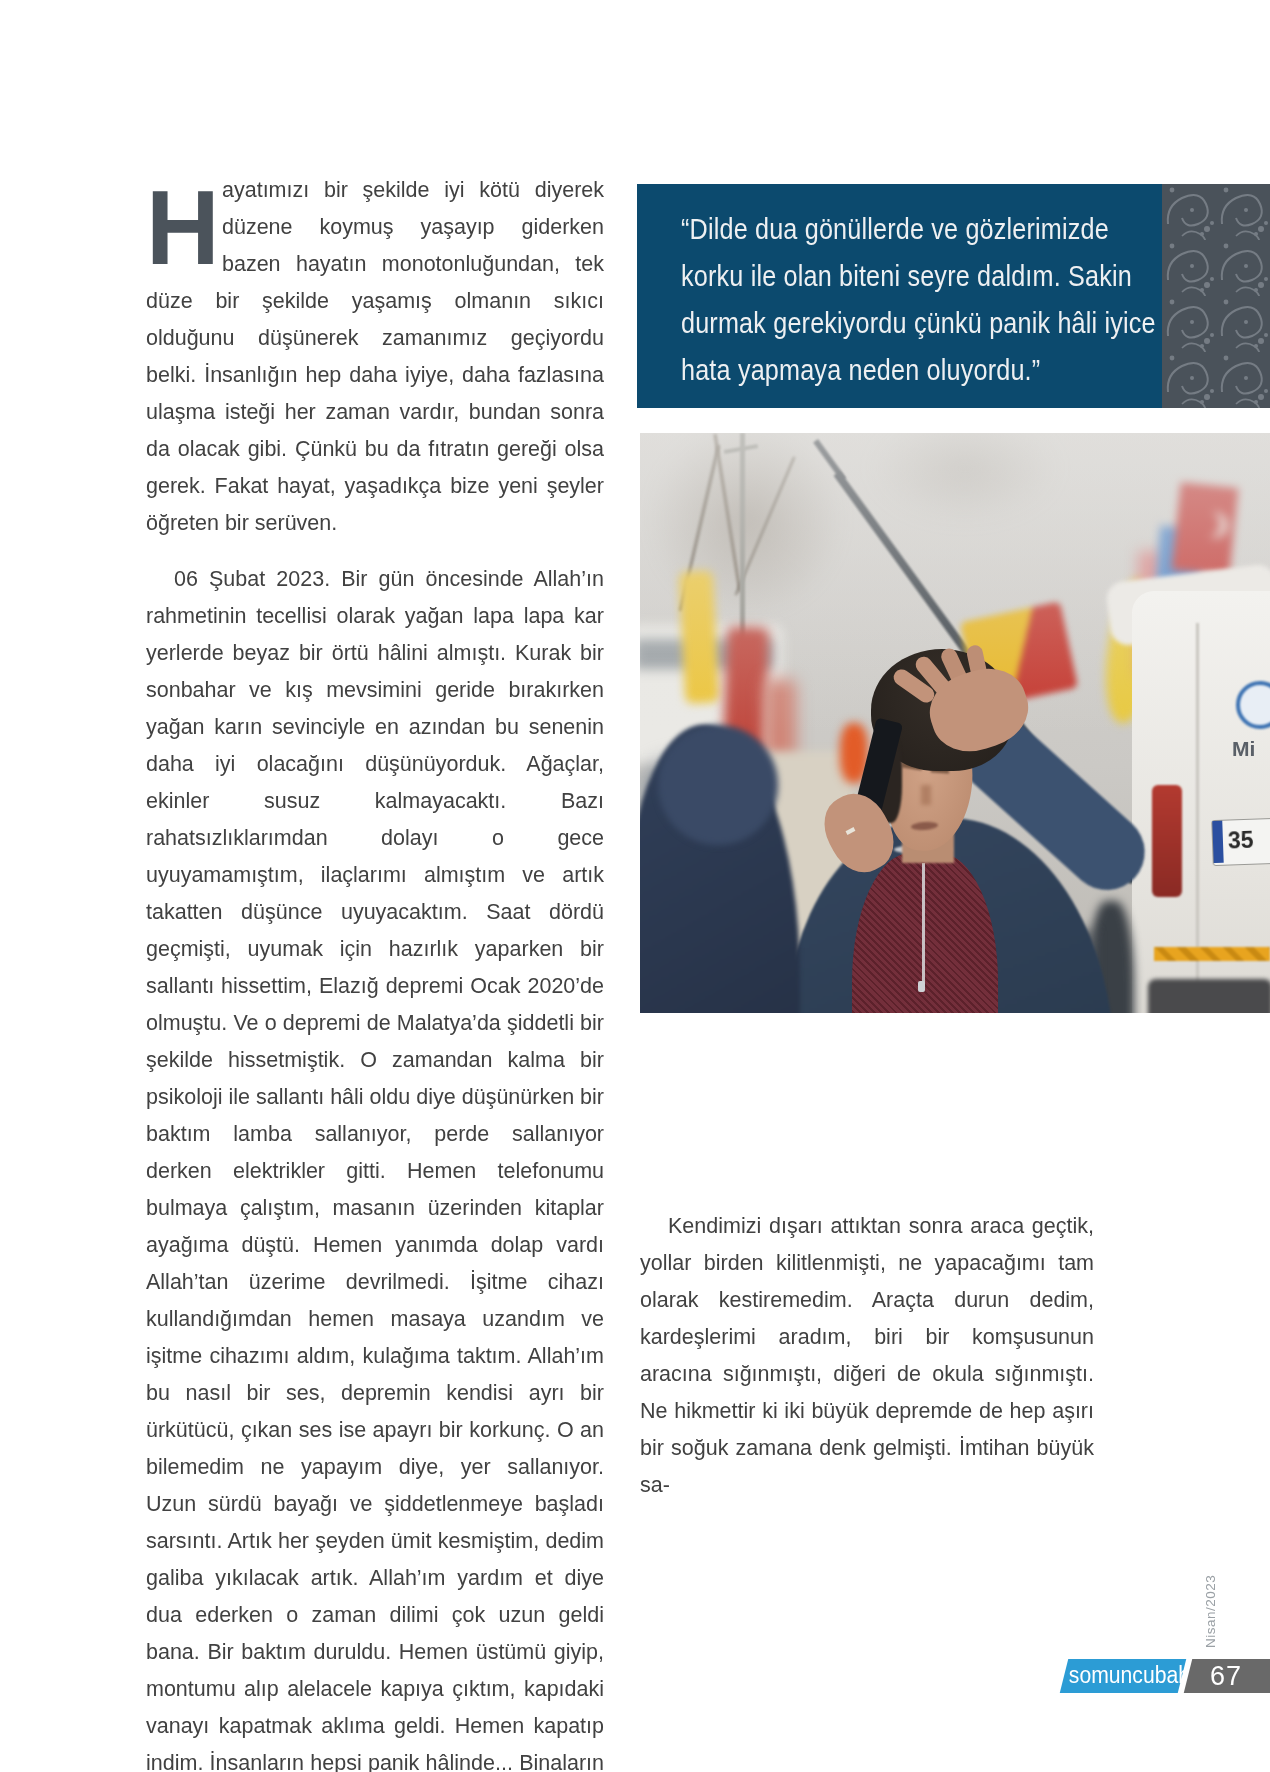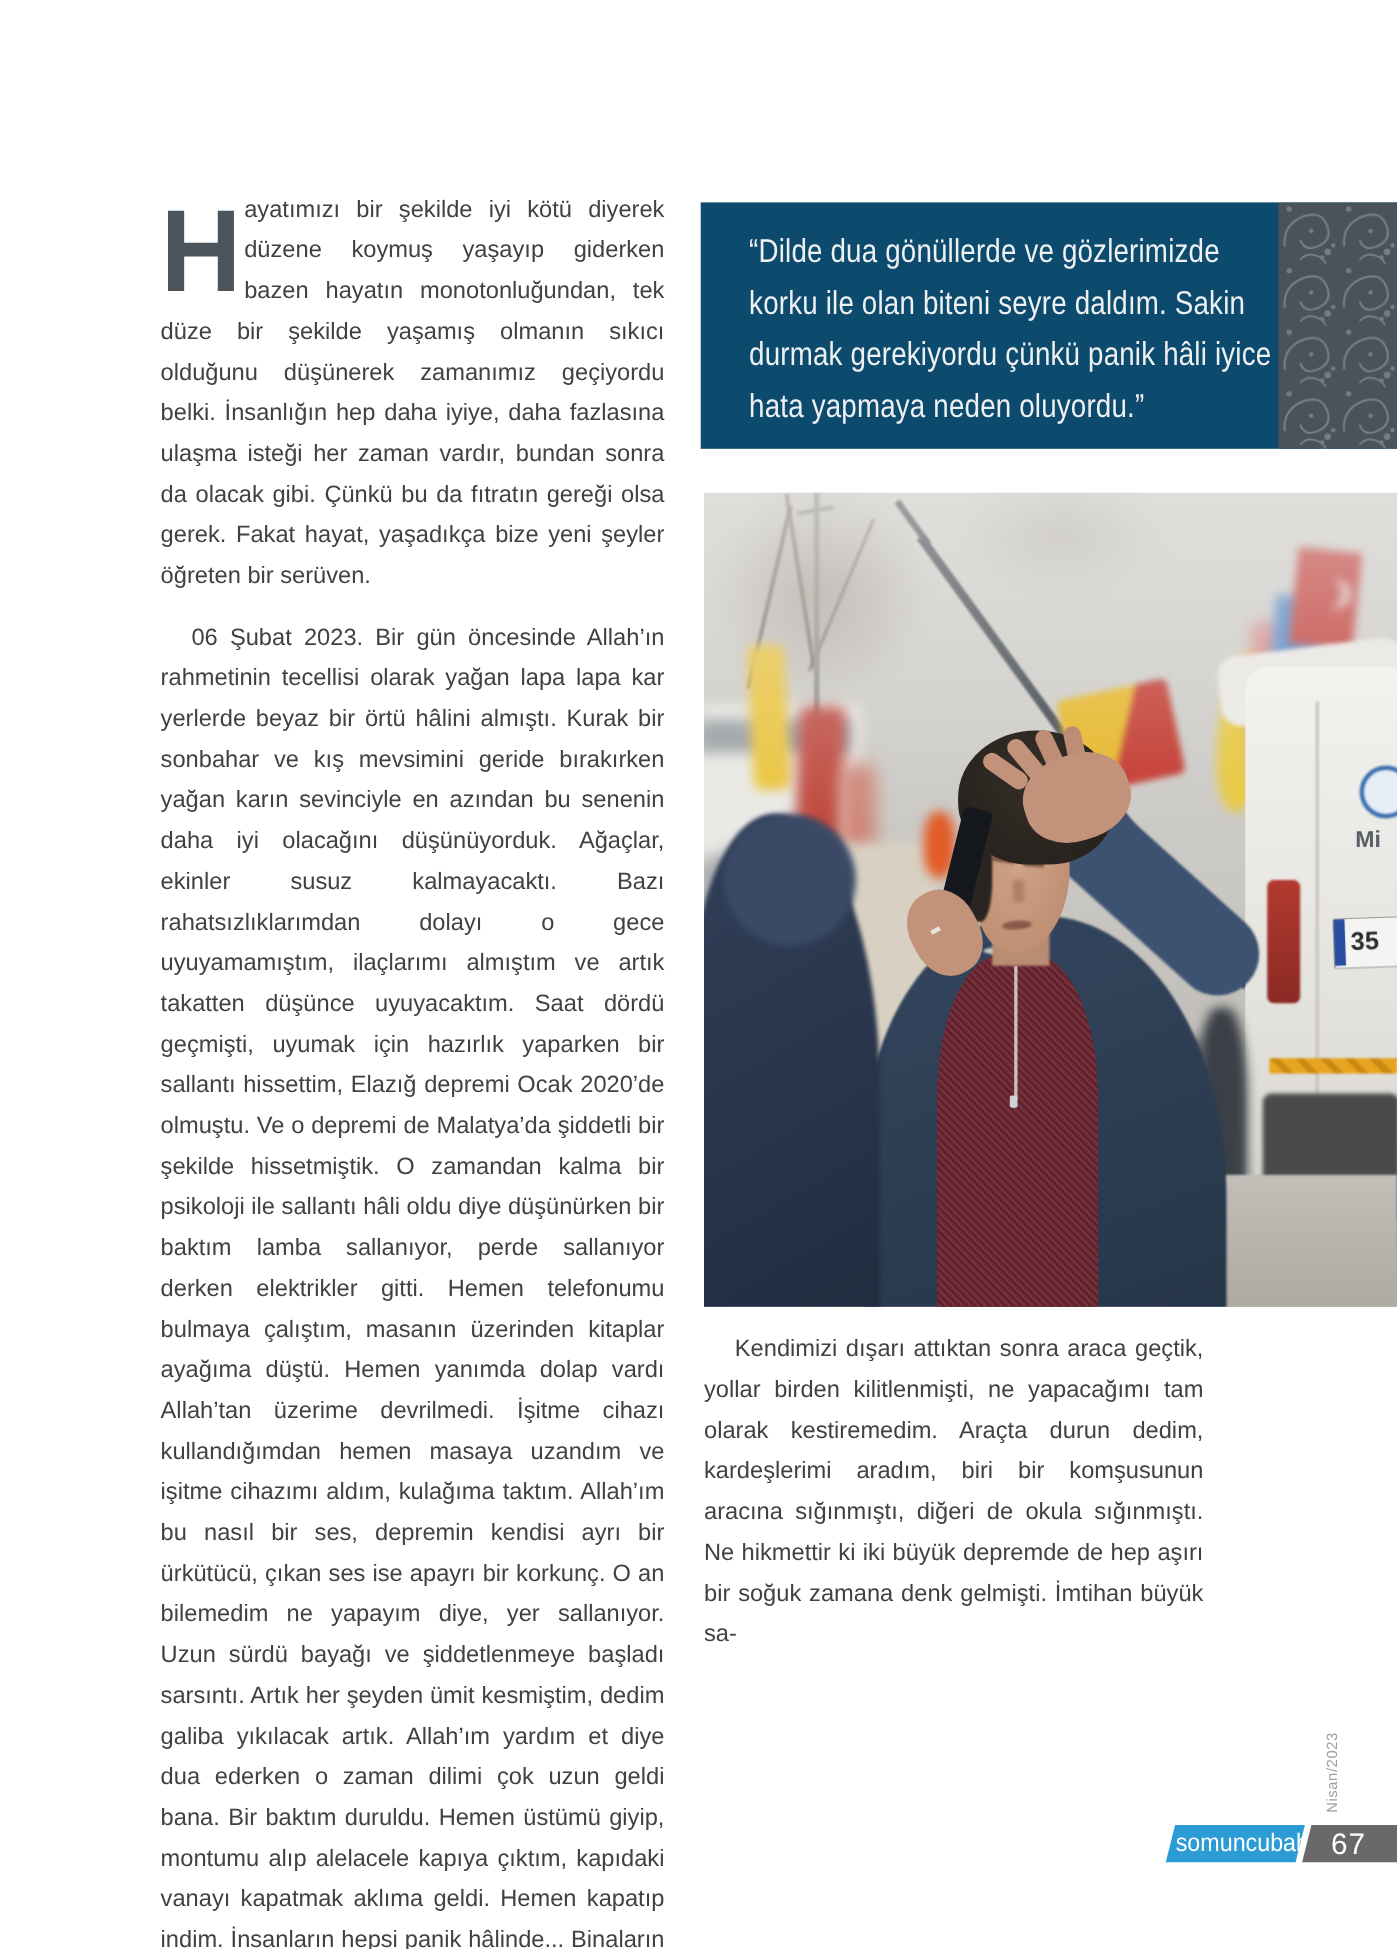--- a/index.html
+++ b/index.html
@@ -20,21 +20,21 @@
   }
   
   .quote-box{position:absolute;left:637px;top:184px;width:633px;height:224px;background:#0c4a6e;}
   .quote-text{
     position:absolute;left:44px;top:21px;width:575px;
     color:#eef0f2;font-size:30px;line-height:47px;font-weight:400;
     transform:scaleX(0.84);transform-origin:0 0;letter-spacing:.2px;
   }
   .quote-pattern{position:absolute;right:0;top:0;height:224px;width:108px;}
   
-  .photo{position:absolute;left:640px;top:433px;width:630px;height:740px;overflow:hidden;background:#cfcdc9;margin-top:15px;}
+  .photo{position:absolute;left:640px;top:433px;width:630px;height:580px;overflow:hidden;background:#cfcdc9;}
   .photo div{position:absolute;}
   .ph-bg{left:0;top:0;width:630px;height:740px;background:linear-gradient(180deg,#d6d4d1 0%,#cbc9c5 45%,#bdbab4 75%,#b3afa8 100%);}
   .ph-canopy{left:6px;top:-14px;width:200px;height:200px;background:radial-gradient(ellipse at center,rgba(140,130,118,.55),rgba(140,130,118,0) 70%);filter:blur(8px);}
   .ph-canopy2{left:230px;top:-20px;width:190px;height:110px;background:radial-gradient(ellipse at center,rgba(158,152,144,.45),rgba(158,152,144,0) 70%);filter:blur(10px);}
   .ph-branch1{left:58px;top:10px;width:3px;height:170px;background:#6f665a;transform:rotate(13deg);filter:blur(1.5px);}
   .ph-branch2{left:86px;top:0px;width:3px;height:160px;background:#776d60;transform:rotate(-9deg);filter:blur(1.5px);}
   .ph-branch3{left:124px;top:18px;width:2px;height:150px;background:#6f665a;transform:rotate(23deg);filter:blur(1.5px);}
   .ph-bus{left:-12px;top:192px;width:155px;height:140px;background:#eae9e5;border-radius:10px;filter:blur(6px);}
   .ph-bus-win{left:-6px;top:206px;width:140px;height:30px;background:#9aa0a4;filter:blur(6px);}
   .ph-crowd-left{left:0px;top:322px;width:140px;height:70px;background:#9aa0a6;border-radius:40%;filter:blur(9px);}

